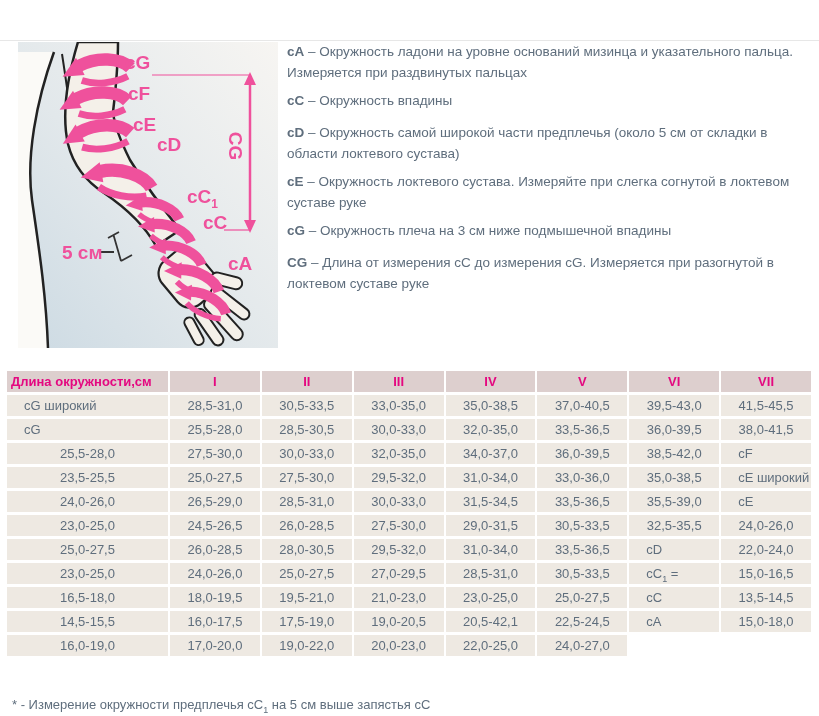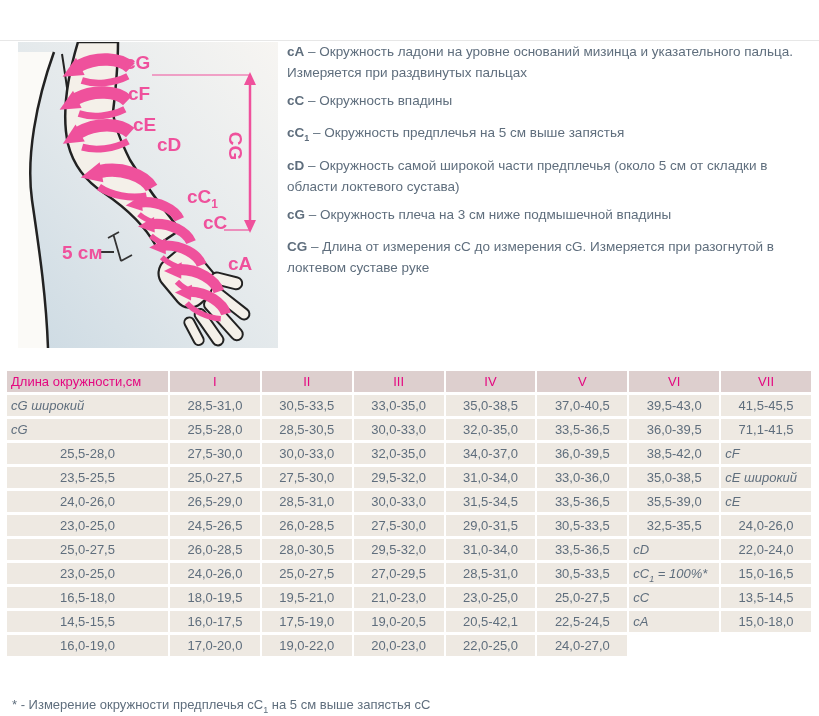--- a/index.html
+++ b/index.html
@@ -11,24 +11,24 @@
   .diagram-wrap{position:absolute;left:18px;top:42px;width:260px;height:306px;}
   .desc{position:absolute;left:287px;top:44px;width:528px;font-size:13.5px;line-height:16px;}
   .desc p{margin:0 0 12px 0;}
   .desc b{font-weight:bold;}
   sub{font-size:9px;}
   .size-table{
     position:absolute;left:7px;top:371px;width:804px;
     display:grid;grid-template-columns:161px repeat(7,1fr);
     gap:3px 2px;font-size:13px;
   }
-  .hc{background:#ddcfce;color:#e40880;font-weight:normal;height:21px;line-height:21px;text-align:center;}
+  .hc{background:#ddcfce;color:#e40880;font-weight:bold;height:21px;line-height:21px;text-align:center;}
   .hc.lc{text-align:left;padding-left:4px;font-size:13px;}
   .dc{background:#eee9e2;color:#5f6e7d;height:21px;line-height:21px;text-align:center;}
-  .dc.lc{text-align:left;padding-left:4px;font-style:italic;}
+  .dc.lc{text-align:left;padding-left:17px;}
   .note{position:absolute;left:12px;font-size:13px;line-height:15px;margin-top:40px;}
   .note1{top:657px;}
   .note2{top:689px;}
   .dlabel{font-weight:bold;font-size:19px;fill:#ef519c;}
 </style>
 </head>
 <body>
 
 <div class="top-rule"></div>
 
@@ -99,22 +99,22 @@
     <text class="dlabel" x="210" y="228">cA</text>
     <text class="dlabel" font-size="22" text-anchor="middle" transform="translate(211,104) rotate(90)">CG</text>
     <text class="dlabel" font-size="21" x="44" y="217">5 см</text>
   </g>
 </svg>
 </div>
 
 <div class="desc">
   <p><b><span>cA</span><sub></sub></b> <span>– Окружность ладони на уровне оснований мизинца и указательного пальца. Измеряется при раздвинутых пальцах</span></p>
   <p><b><span>cC</span><sub></sub></b> <span>– Окружность впадины</span></p>
-  <p><b><span>cC</span><sub>1</sub></b> <span>– Окружность предплечья на 5 см выше запястья</span></p>
   <p><b><span>cD</span><sub></sub></b> <span>– Окружность самой широкой части предплечья (около 5 см от складки в области локтевого сустава)</span></p>
+  <p><b><span>cE</span><sub></sub></b> <span>– Окружность локтевого сустава. Измеряйте при слегка согнутой в локтевом суставе руке</span></p>
   <p><b><span>cG</span><sub></sub></b> <span>– Окружность плеча на 3 см ниже подмышечной впадины</span></p>
   <p><b><span>CG</span><sub></sub></b> <span>– Длина от измерения cC до измерения cG. Измеряется при разогнутой в локтевом суставе руке</span></p>
 </div>
 
 <div class="size-table">
   <div class="hc lc">Длина окружности,см</div>
   <div class="hc">I</div>
   <div class="hc">II</div>
   <div class="hc">III</div>
   <div class="hc">IV</div>
@@ -131,21 +131,21 @@
   <div class="dc">39,5-43,0</div>
   <div class="dc">41,5-45,5</div>
 
   <div class="dc lc"><span>cG</span><sub></sub><span></span></div>
   <div class="dc">25,5-28,0</div>
   <div class="dc">28,5-30,5</div>
   <div class="dc">30,0-33,0</div>
   <div class="dc">32,0-35,0</div>
   <div class="dc">33,5-36,5</div>
   <div class="dc">36,0-39,5</div>
-  <div class="dc">71,1-41,5</div>
+  <div class="dc">38,0-41,5</div>
 
   <div class="dc">25,5-28,0</div>
   <div class="dc">27,5-30,0</div>
   <div class="dc">30,0-33,0</div>
   <div class="dc">32,0-35,0</div>
   <div class="dc">34,0-37,0</div>
   <div class="dc">36,0-39,5</div>
   <div class="dc">38,5-42,0</div>
 
   <div class="dc lc"><span>cF</span><sub></sub><span></span></div>

